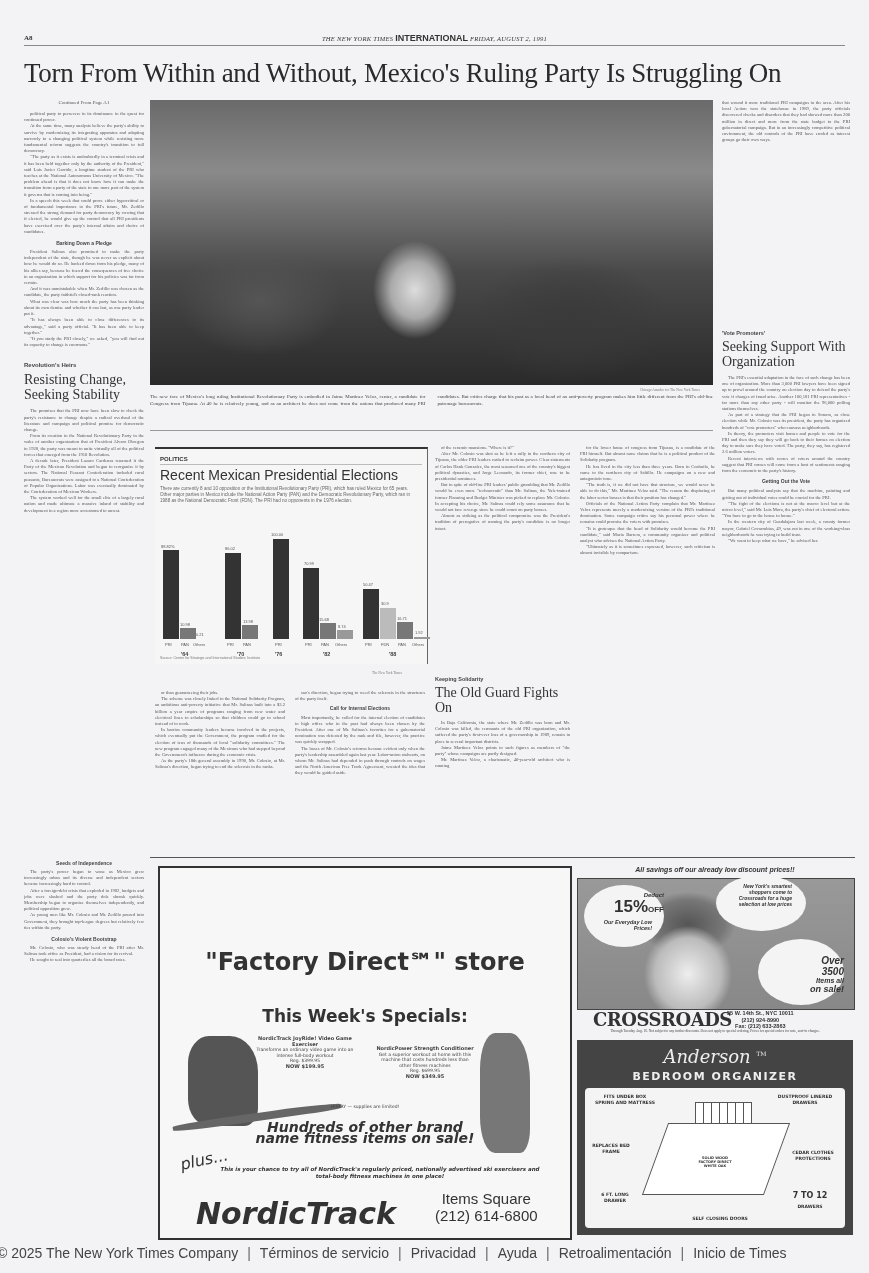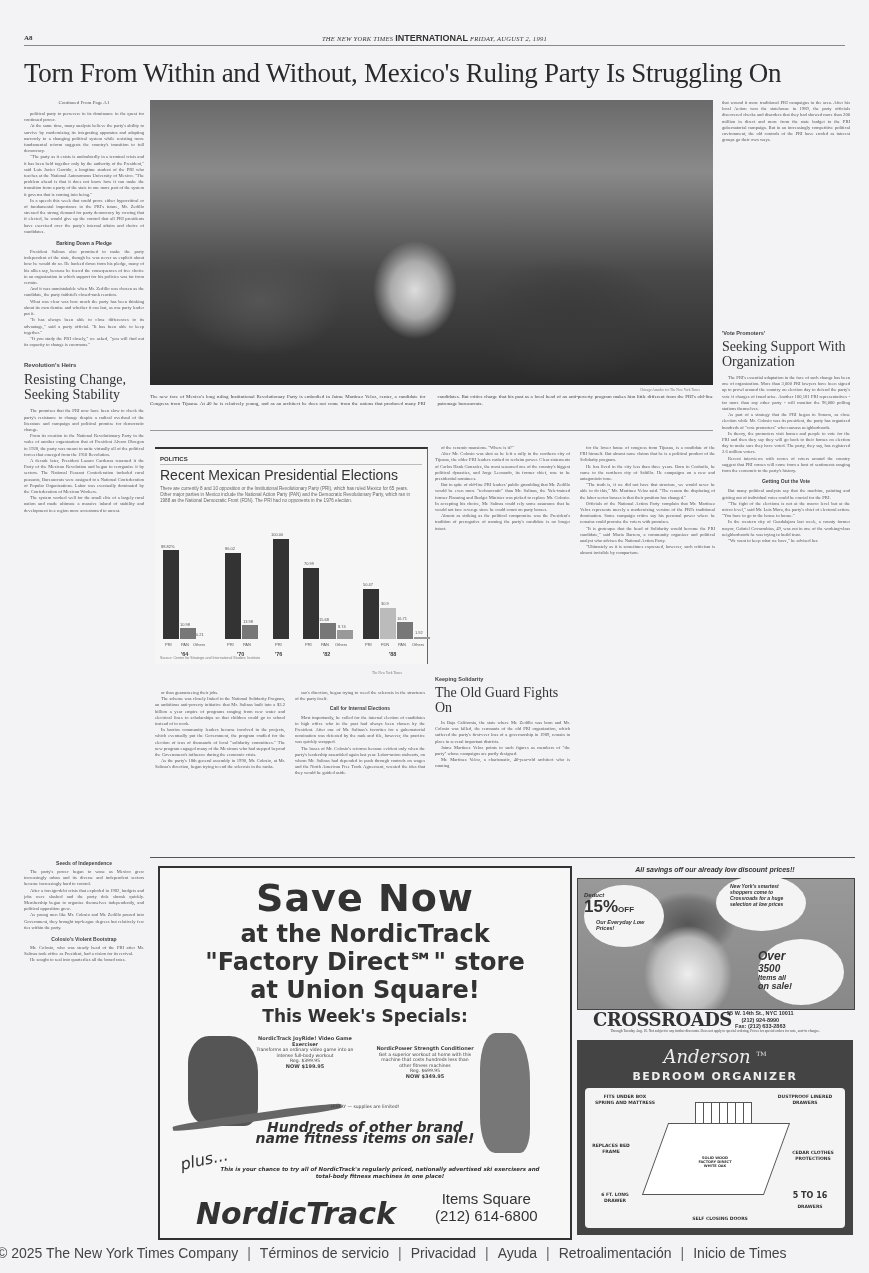--- a/index.html
+++ b/index.html
@@ -48,21 +48,21 @@
   .ad-nordic .chance{position:absolute;top:298px;left:60px;width:320px;text-align:center;font-size:5.5px;font-style:italic;font-weight:bold;color:#333;line-height:7px;}
   .ad-nordic .logo{position:absolute;top:328px;left:36px;font-size:30px;font-style:italic;font-weight:bold;color:#333;}
   .ad-nordic .store{position:absolute;top:322px;left:275px;text-align:center;font-family:"Liberation Sans",sans-serif;font-size:15px;line-height:17px;color:#333;}
   .ad-nordic .fig{position:absolute;background:#555;border-radius:30% 40% 20% 30%;}
   .ad-cross{top:866px;left:577px;width:276px;height:172px;}
   .ad-cross .tag{position:absolute;top:0;left:0;right:0;text-align:center;font-family:"Liberation Sans",sans-serif;font-style:italic;font-weight:bold;font-size:7px;color:#333;}
   .ad-cross .art{position:absolute;top:12px;left:0;width:276px;height:130px;background:
     radial-gradient(ellipse 55px 60px at 110px 95px,#eee 0%,#bbb 60%,transparent 80%),
     radial-gradient(ellipse 60px 40px at 110px 45px,#555 0%,#777 60%,transparent 80%),
     linear-gradient(180deg,#999,#888);border:1px solid #444;}
-  .bubble{position:absolute;background:#f4f4f4;border-radius:50%;text-align:left;font-family:"Liberation Sans",sans-serif;font-style:italic;color:#333;}
+  .bubble{position:absolute;background:#f4f4f4;border-radius:50%;text-align:right;font-family:"Liberation Sans",sans-serif;font-style:italic;color:#333;}
   .ad-cross .brand{position:absolute;top:143px;left:16px;font-family:"DejaVu Serif",serif;font-weight:bold;font-size:18px;color:#333;letter-spacing:-0.5px;}
   .ad-cross .addr{position:absolute;top:144px;left:150px;font-family:"Liberation Sans",sans-serif;font-weight:bold;font-size:5.5px;line-height:6.5px;color:#333;text-align:center;}
   .ad-cross .fine{position:absolute;top:163px;left:10px;right:10px;text-align:center;font-size:3.5px;color:#444;}
   .ad-anderson{top:1040px;left:577px;width:276px;height:195px;background:#444;}
   .ad-anderson .name{position:absolute;top:6px;left:0;right:0;text-align:center;font-family:"DejaVu Serif",serif;font-style:italic;font-size:18px;color:#eee;}
   .ad-anderson .name sup{font-size:6px;font-style:normal;}
   .ad-anderson .title{position:absolute;top:30px;left:0;right:0;text-align:center;font-family:"DejaVu Sans",sans-serif;font-weight:bold;font-size:11px;letter-spacing:1.5px;color:#eee;}
   .ad-anderson .panel{position:absolute;top:48px;left:8px;width:260px;height:140px;background:#f4f4f4;border-radius:4px;}
   .ad-anderson .lbl{position:absolute;font-family:"DejaVu Sans",sans-serif;font-weight:bold;font-size:4.5px;line-height:5.5px;color:#333;text-align:center;}
   .bed{position:absolute;left:70px;top:35px;width:120px;height:70px;border:1px solid #555;background:#fff;transform:skewX(-20deg);}
@@ -238,24 +238,21 @@
   <p>He has lived in the city less than three years. Born in Coahuila, he came to the northern city of Saltillo. He campaigns on a new and antagonistic tone.</p>
   <p>"The truth is, if we did not have that structure, we would never be able to do this," Mr. Martinez Veloz said. "The reason the displacing of the labor sector bosses is that their position has changed."</p>
   <p>Officials of the National Action Party complain that Mr. Martinez Veloz represents merely a modernizing version of the PRI's traditional domination. Some campaign critics say his personal power where he remains could promise the voters with promises.</p>
   <p>"It is grotesque that the head of Solidarity would become the PRI candidate," said Maria Barrera, a community organizer and political analyst who advises the National Action Party.</p>
   <p>"Ultimately as it is sometimes expressed, however, such criticism is almost invisible by comparison.</p>
 </div>
 
 <div class="abs hrule" style="top:857px;left:150px;width:705px;background:#555;"></div>
 
 <div class="abs ad-nordic">
-  <div class="l1">Save Now</div>
-  <div class="l2">at the NordicTrack</div>
   <div class="l3">"Factory Direct℠" store</div>
-  <div class="l4">at Union Square!</div>
   <div class="specials">This Week's Specials:</div>
   <div class="fig" style="left:28px;top:168px;width:70px;height:90px;"></div>
   <div class="fig" style="left:12px;top:245px;width:170px;height:8px;transform:rotate(-8deg);background:#666;"></div>
   <div class="fig" style="left:320px;top:165px;width:50px;height:120px;background:#777;"></div>
   <div class="prod" style="left:95px;top:168px;width:100px;">
     <b>NordicTrack JoyRide! Video Game Exerciser</b><br>
     <span>Transforms an ordinary video game into an intense full-body workout</span><br>
     <span>Reg. $399.95</span><br>
     <b>NOW $199.95</b>
   </div>
@@ -281,21 +278,21 @@
   <div class="art">
     <div class="bubble" style="left:6px;top:6px;width:80px;height:62px;">
       <div style="font-size:6px;font-weight:bold;margin-top:7px;">Deduct</div>
       <div style="font-size:17px;font-weight:bold;font-style:normal;line-height:17px;"><span>15%</span><span style="font-size:8px;">OFF</span></div>
       <div style="font-size:5.5px;font-weight:bold;width:56px;margin:1px auto 0;">Our Everyday Low Prices!</div>
     </div>
     <div class="bubble" style="left:138px;top:-4px;width:90px;height:56px;font-size:5px;font-weight:bold;">
       <div style="width:62px;margin:8px auto 0;line-height:6px;">New York's smartest shoppers come to Crossroads for a huge selection at low prices</div>
     </div>
     <div class="bubble" style="left:180px;top:60px;width:86px;height:66px;font-weight:bold;">
-      <div style="font-size:12px;margin-top:10px;">Over</div>
+      <div style="font-size:10px;margin-top:16px;">Over</div>
       <div style="font-size:10px;">3500</div>
       <div style="font-size:7px;">Items all</div>
       <div style="font-size:9px;">on sale!</div>
     </div>
   </div>
   <div class="brand">CROSSROADS</div>
   <div class="addr">
     <div>55 W. 14th St., NYC 10011</div>
     <div>(212) 924-8990</div>
     <div>Fax: (212) 633-2863</div>
@@ -308,21 +305,21 @@
   <div class="title">BEDROOM ORGANIZER</div>
   <div class="panel">
     <div class="headboard"></div>
     <div class="bed"></div>
     <div class="lbl" style="left:10px;top:6px;width:60px;">FITS UNDER BOX SPRING AND MATTRESS</div>
     <div class="lbl" style="left:190px;top:6px;width:60px;">DUSTPROOF LINERED DRAWERS</div>
     <div class="lbl" style="left:4px;top:55px;width:44px;">REPLACES BED FRAME</div>
     <div class="lbl" style="left:200px;top:62px;width:56px;">CEDAR CLOTHES PROTECTIONS</div>
     <div class="lbl" style="left:8px;top:104px;width:44px;">6 FT. LONG DRAWER</div>
     <div class="lbl" style="left:90px;top:128px;width:90px;">SELF CLOSING DOORS</div>
-    <div class="lbl" style="left:200px;top:105px;width:50px;font-size:8px;">5 TO 16</div>
+    <div class="lbl" style="left:200px;top:105px;width:50px;font-size:8px;">7 TO 12</div>
     <div class="lbl" style="left:200px;top:116px;width:50px;">DRAWERS</div>
     <div class="lbl" style="left:108px;top:68px;width:44px;font-size:3.5px;line-height:4px;">SOLID WOOD FACTORY DIRECT WHITE OAK</div>
   </div>
 </div>
 
 <div class="abs footer">
   <span>© 2025 The New York Times Company</span><span class="sep">|</span><span>Términos de servicio</span><span class="sep">|</span><span>Privacidad</span><span class="sep">|</span><span>Ayuda</span><span class="sep">|</span><span>Retroalimentación</span><span class="sep">|</span><span>Inicio de Times</span>
 </div>
 
 </body></html>

